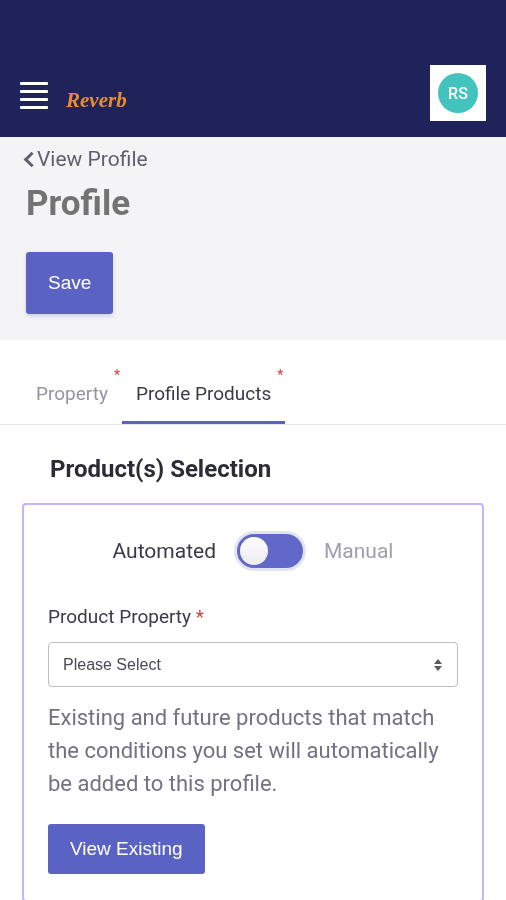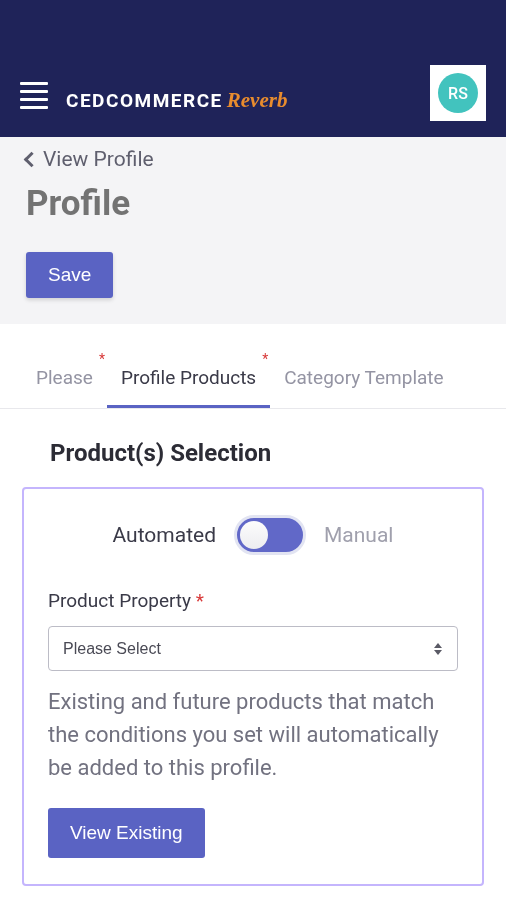--- a/index.html
+++ b/index.html
@@ -76,21 +76,20 @@
   font-size: 16px;
   font-weight: 500;
 }
 .breadcrumb-section {
   background: #f4f4f6;
   padding: 10px 26px 26px 26px;
 }
 .breadcrumb {
   display: flex;
   align-items: center;
-  gap: 6px;
   color: #5f5f6e;
   font-size: 21px;
   cursor: pointer;
 }
 .chevron-left {
   width: 11px;
   height: 11px;
   border-left: 3px solid #5f5f6e;
   border-bottom: 3px solid #5f5f6e;
   transform: rotate(45deg);
@@ -99,21 +98,21 @@
   font-size: 35px;
   font-weight: 700;
   color: #737373;
   margin-top: 12px;
 }
 .save-btn {
   margin-top: 28px;
   background: #5a63c3;
   color: #fff;
   border: none;
-  padding: 12px 22px;
+  padding: 20px 22px;
   font-size: 19px;
   border-radius: 3px;
   cursor: pointer;
   box-shadow: 0 2px 4px rgba(0,0,0,0.15);
 }
 .white-section {
   background: #fff;
 }
 .tabs {
   display: flex;
@@ -249,49 +248,45 @@
 <body>
 
 <div class="header">
   <div class="menu-icon">
     <span></span>
       <span></span>
       <span></span>
       <span></span>
   </div>
   <div class="logo">
-    <span class="logo-ced">CEDCOMMERCE</span>
     <span class="logo-reverb">Reverb</span>
   </div>
   <div class="avatar-wrap">
     <div class="avatar">RS</div>
   </div>
 </div>
 
 <div class="breadcrumb-section">
   <div class="breadcrumb">
     <span class="chevron-left"></span>
     <span>View Profile</span>
   </div>
   <h1 class="page-title">Profile</h1>
   <button class="save-btn">Save</button>
 </div>
 
 <div class="white-section">
   <div class="tabs">
     <div class="tab">
-      <span>Please</span>
+      <span>Property</span>
       <span class="asterisk">*</span>
     </div>
     <div class="tab active">
       <span>Profile Products</span>
       <span class="asterisk">*</span>
-    </div>
-    <div class="tab">
-      <span>Category Template</span>
     </div>
   </div>
 
   <h2 class="section-title">Product(s) Selection</h2>
 
   <div class="card">
     <div class="toggle-row">
       <span class="toggle-label">Automated</span>
       <div class="toggle">
         <div class="toggle-knob"></div>

